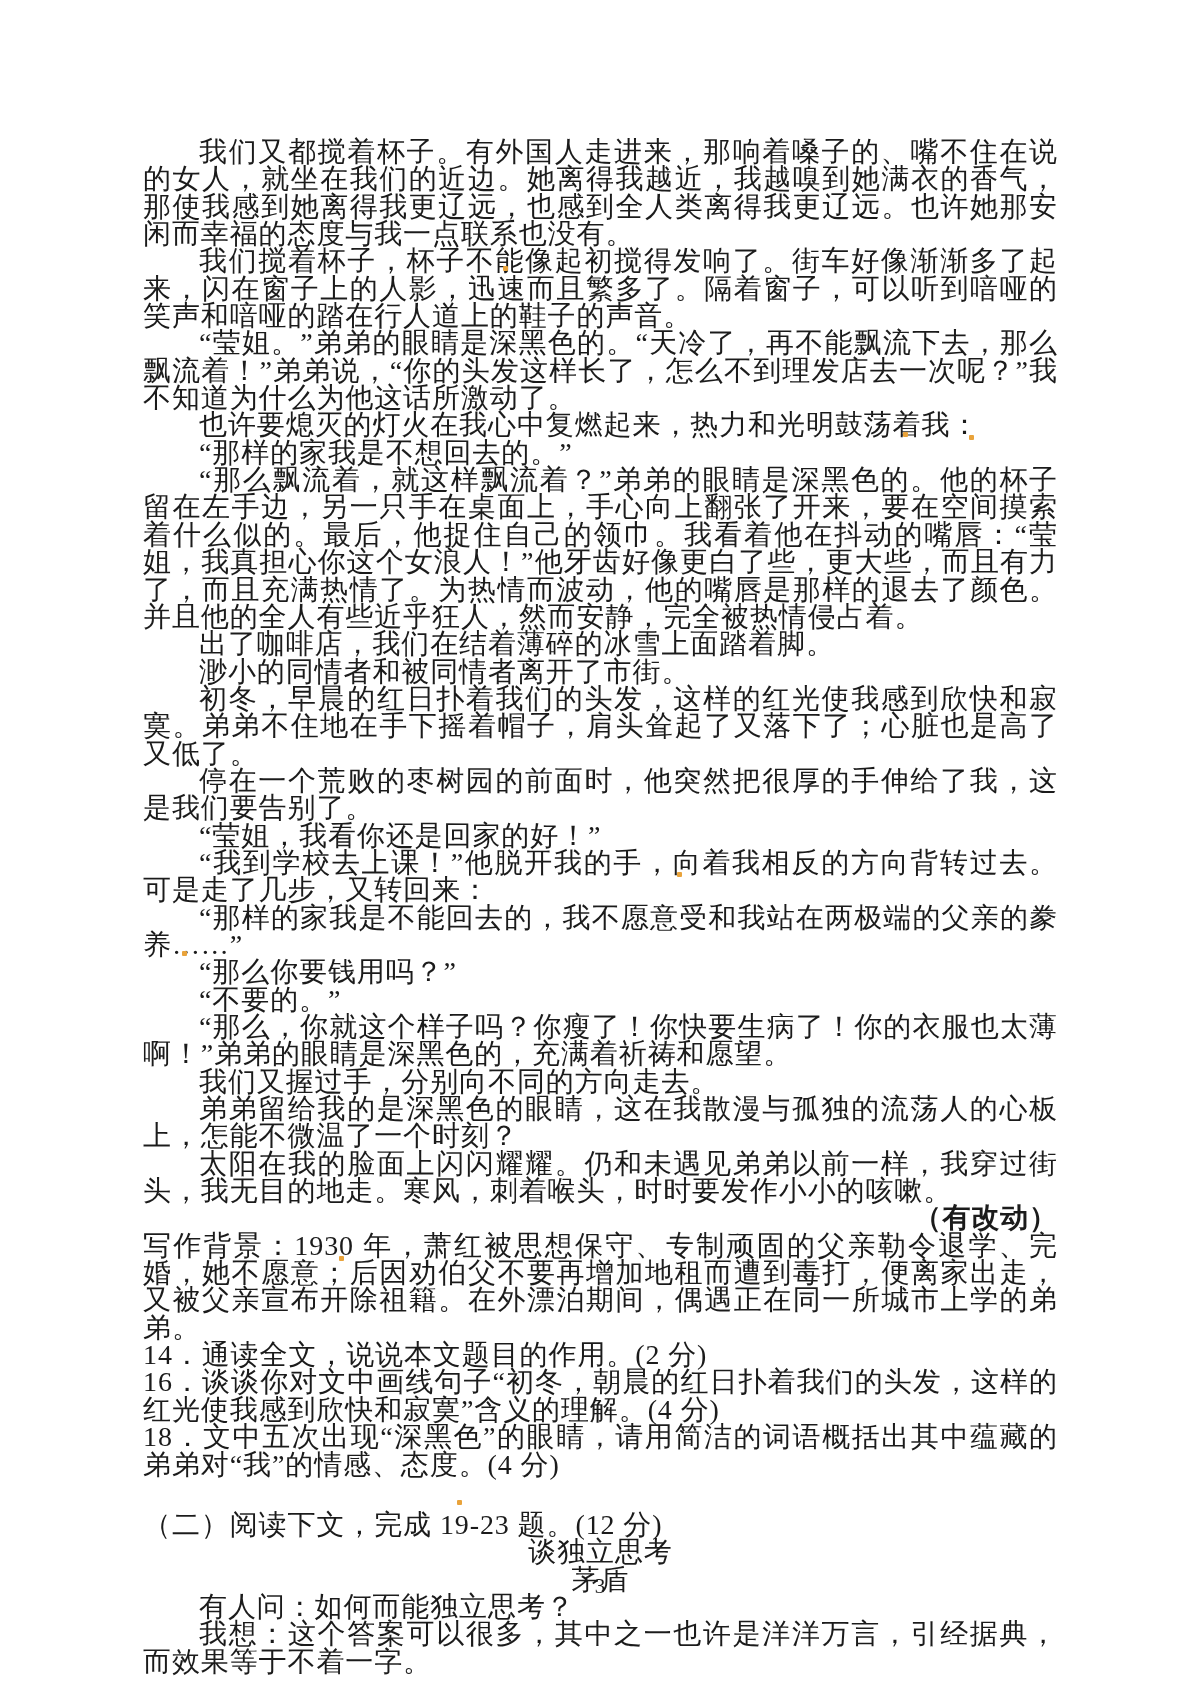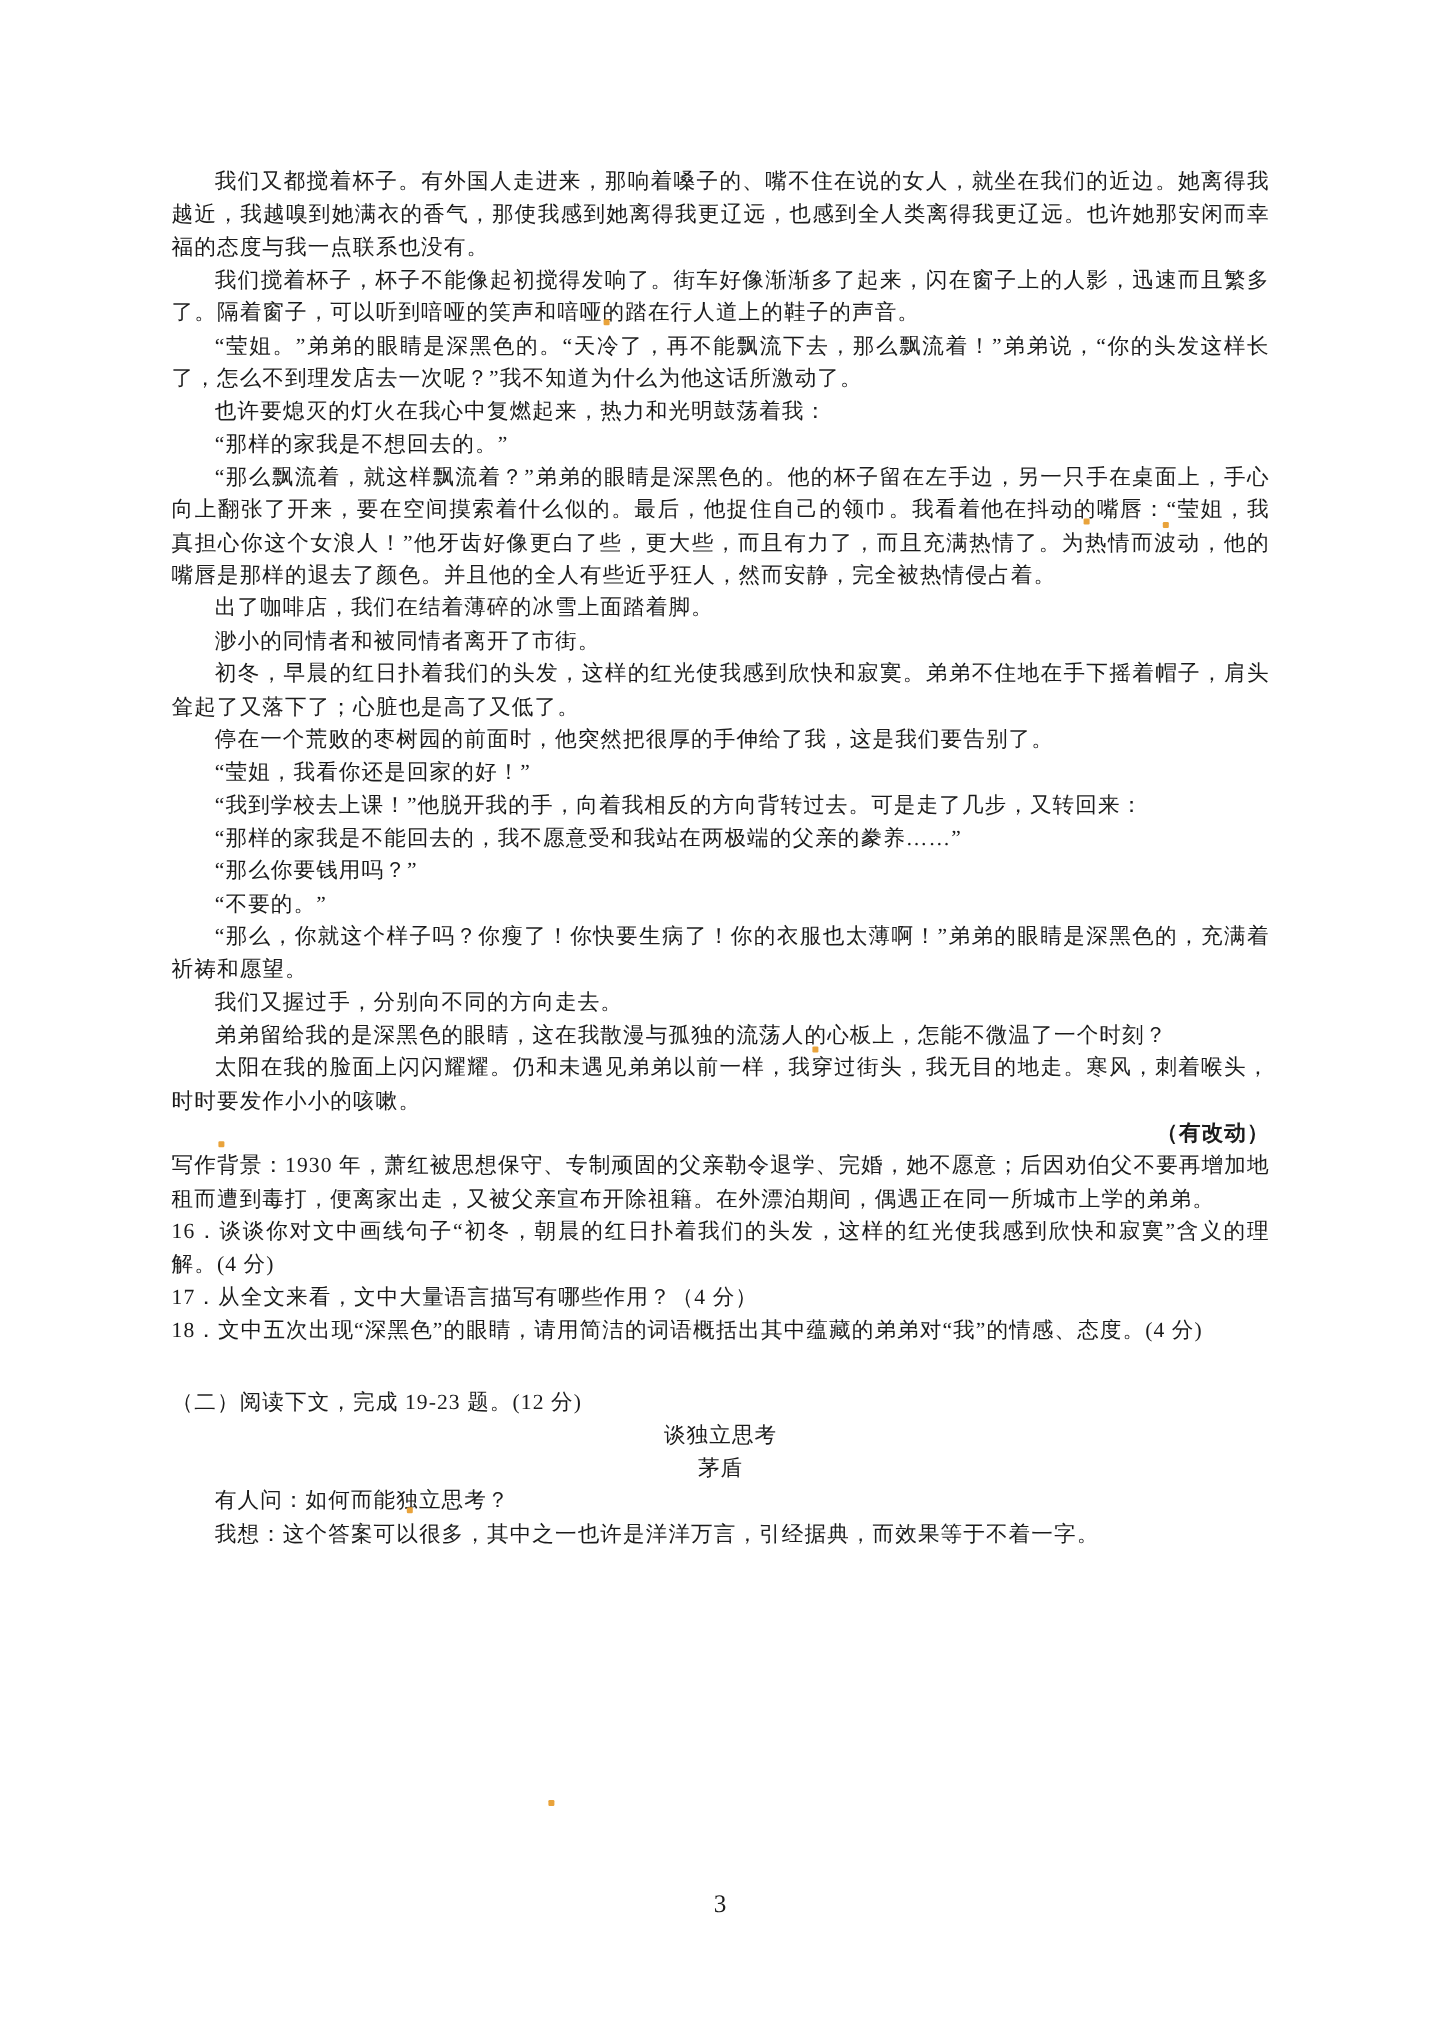--- a/index.html
+++ b/index.html
@@ -13,21 +13,21 @@
   }
   .page {
     position: absolute; left: 0; top: 0;
     width: 1200px; height: 1698px;
     background: #ffffff;
   }
   .text-block {
     position: absolute;
     left: 143px; top: 138px;
     width: 915px;
-    font-size: 18px;
+    font-size: 28px;
     letter-spacing: 0.9px;
     line-height: 27.35px;
     text-align: justify;
   }
   .text-block p { margin: 0; padding: 0; }
   p.indent { text-indent: 2em; }
   p.flush  { text-indent: 0; }
   p.right  { text-indent: 0; text-align: right; font-weight: bold; }
   p.center { text-indent: 0; text-align: center; }
   .section2 { margin-top: 33px; }
@@ -70,22 +70,22 @@
     <p class="indent">“不要的。”</p>
     <p class="indent">“那么，你就这个样子吗？你瘦了！你快要生病了！你的衣服也太薄啊！”弟弟的眼睛是深黑色的，充满着祈祷和愿望。</p>
     <p class="indent">我们又握过手，分别向不同的方向走去。</p>
     <p class="indent">弟弟留给我的是深黑色的眼睛，这在我散漫与孤独的流荡人的心板上，怎能不微温了一个时刻？</p>
     <p class="indent">太阳在我的脸面上闪闪耀耀。仍和未遇见弟弟以前一样，我穿过街头，我无目的地走。寒风，刺着喉头，时时要发作小小的咳嗽。</p>
 
     <p class="right">（有改动）</p>
 
     <p class="flush">写作背景：1930 年，萧红被思想保守、专制顽固的父亲勒令退学、完婚，她不愿意；后因劝伯父不要再增加地租而遭到毒打，便离家出走，又被父亲宣布开除祖籍。在外漂泊期间，偶遇正在同一所城市上学的弟弟。</p>
 
+    <p class="flush">14．通读全文，说说本文题目的作用。(2 分)</p>
     <p class="flush">16．谈谈你对文中画线句子“初冬，朝晨的红日扑着我们的头发，这样的红光使我感到欣快和寂寞”含义的理解。(4 分)</p>
-    <p class="flush">17．从全文来看，文中大量语言描写有哪些作用？（4 分）</p>
     <p class="flush">18．文中五次出现“深黑色”的眼睛，请用简洁的词语概括出其中蕴藏的弟弟对“我”的情感、态度。(4 分)</p>
 
     <div class="section2">
       <p class="flush">（二）阅读下文，完成 19-23 题。(12 分)</p>
       <p class="center">谈独立思考</p>
       <p class="center">茅盾</p>
       <p class="indent">有人问：如何而能独立思考？</p>
       <p class="indent">我想：这个答案可以很多，其中之一也许是洋洋万言，引经据典，而效果等于不着一字。</p>
     </div>
 

